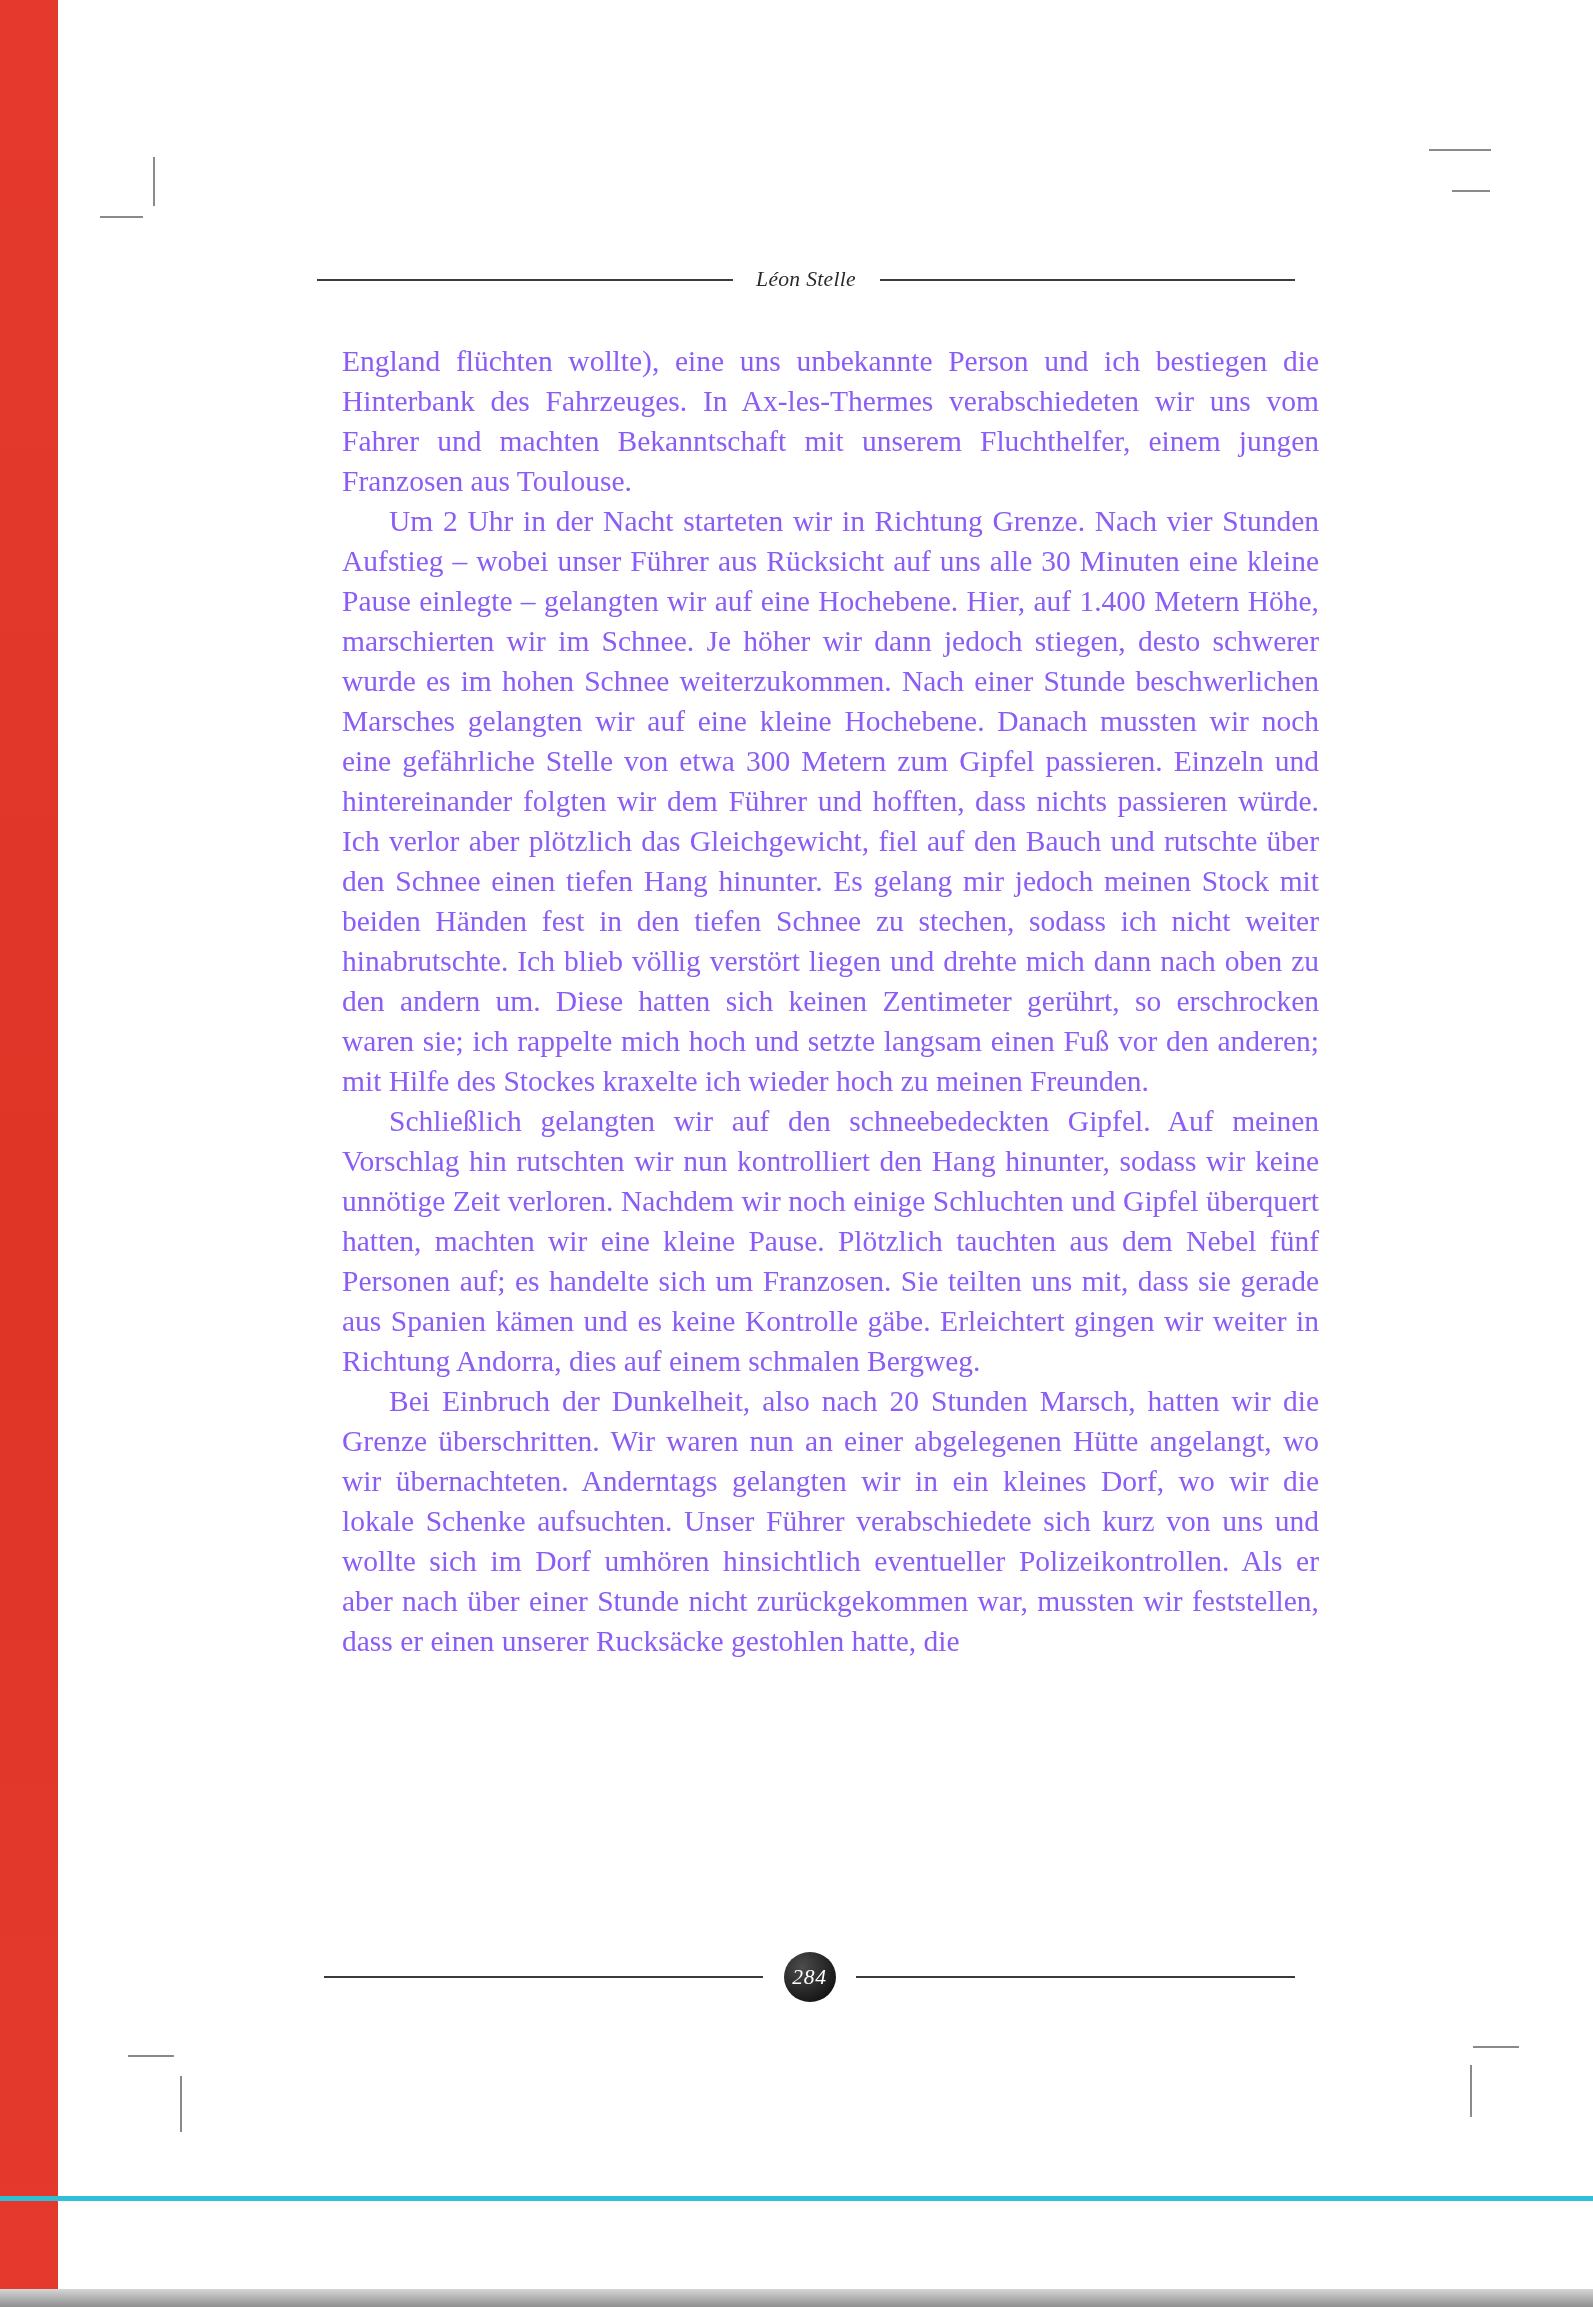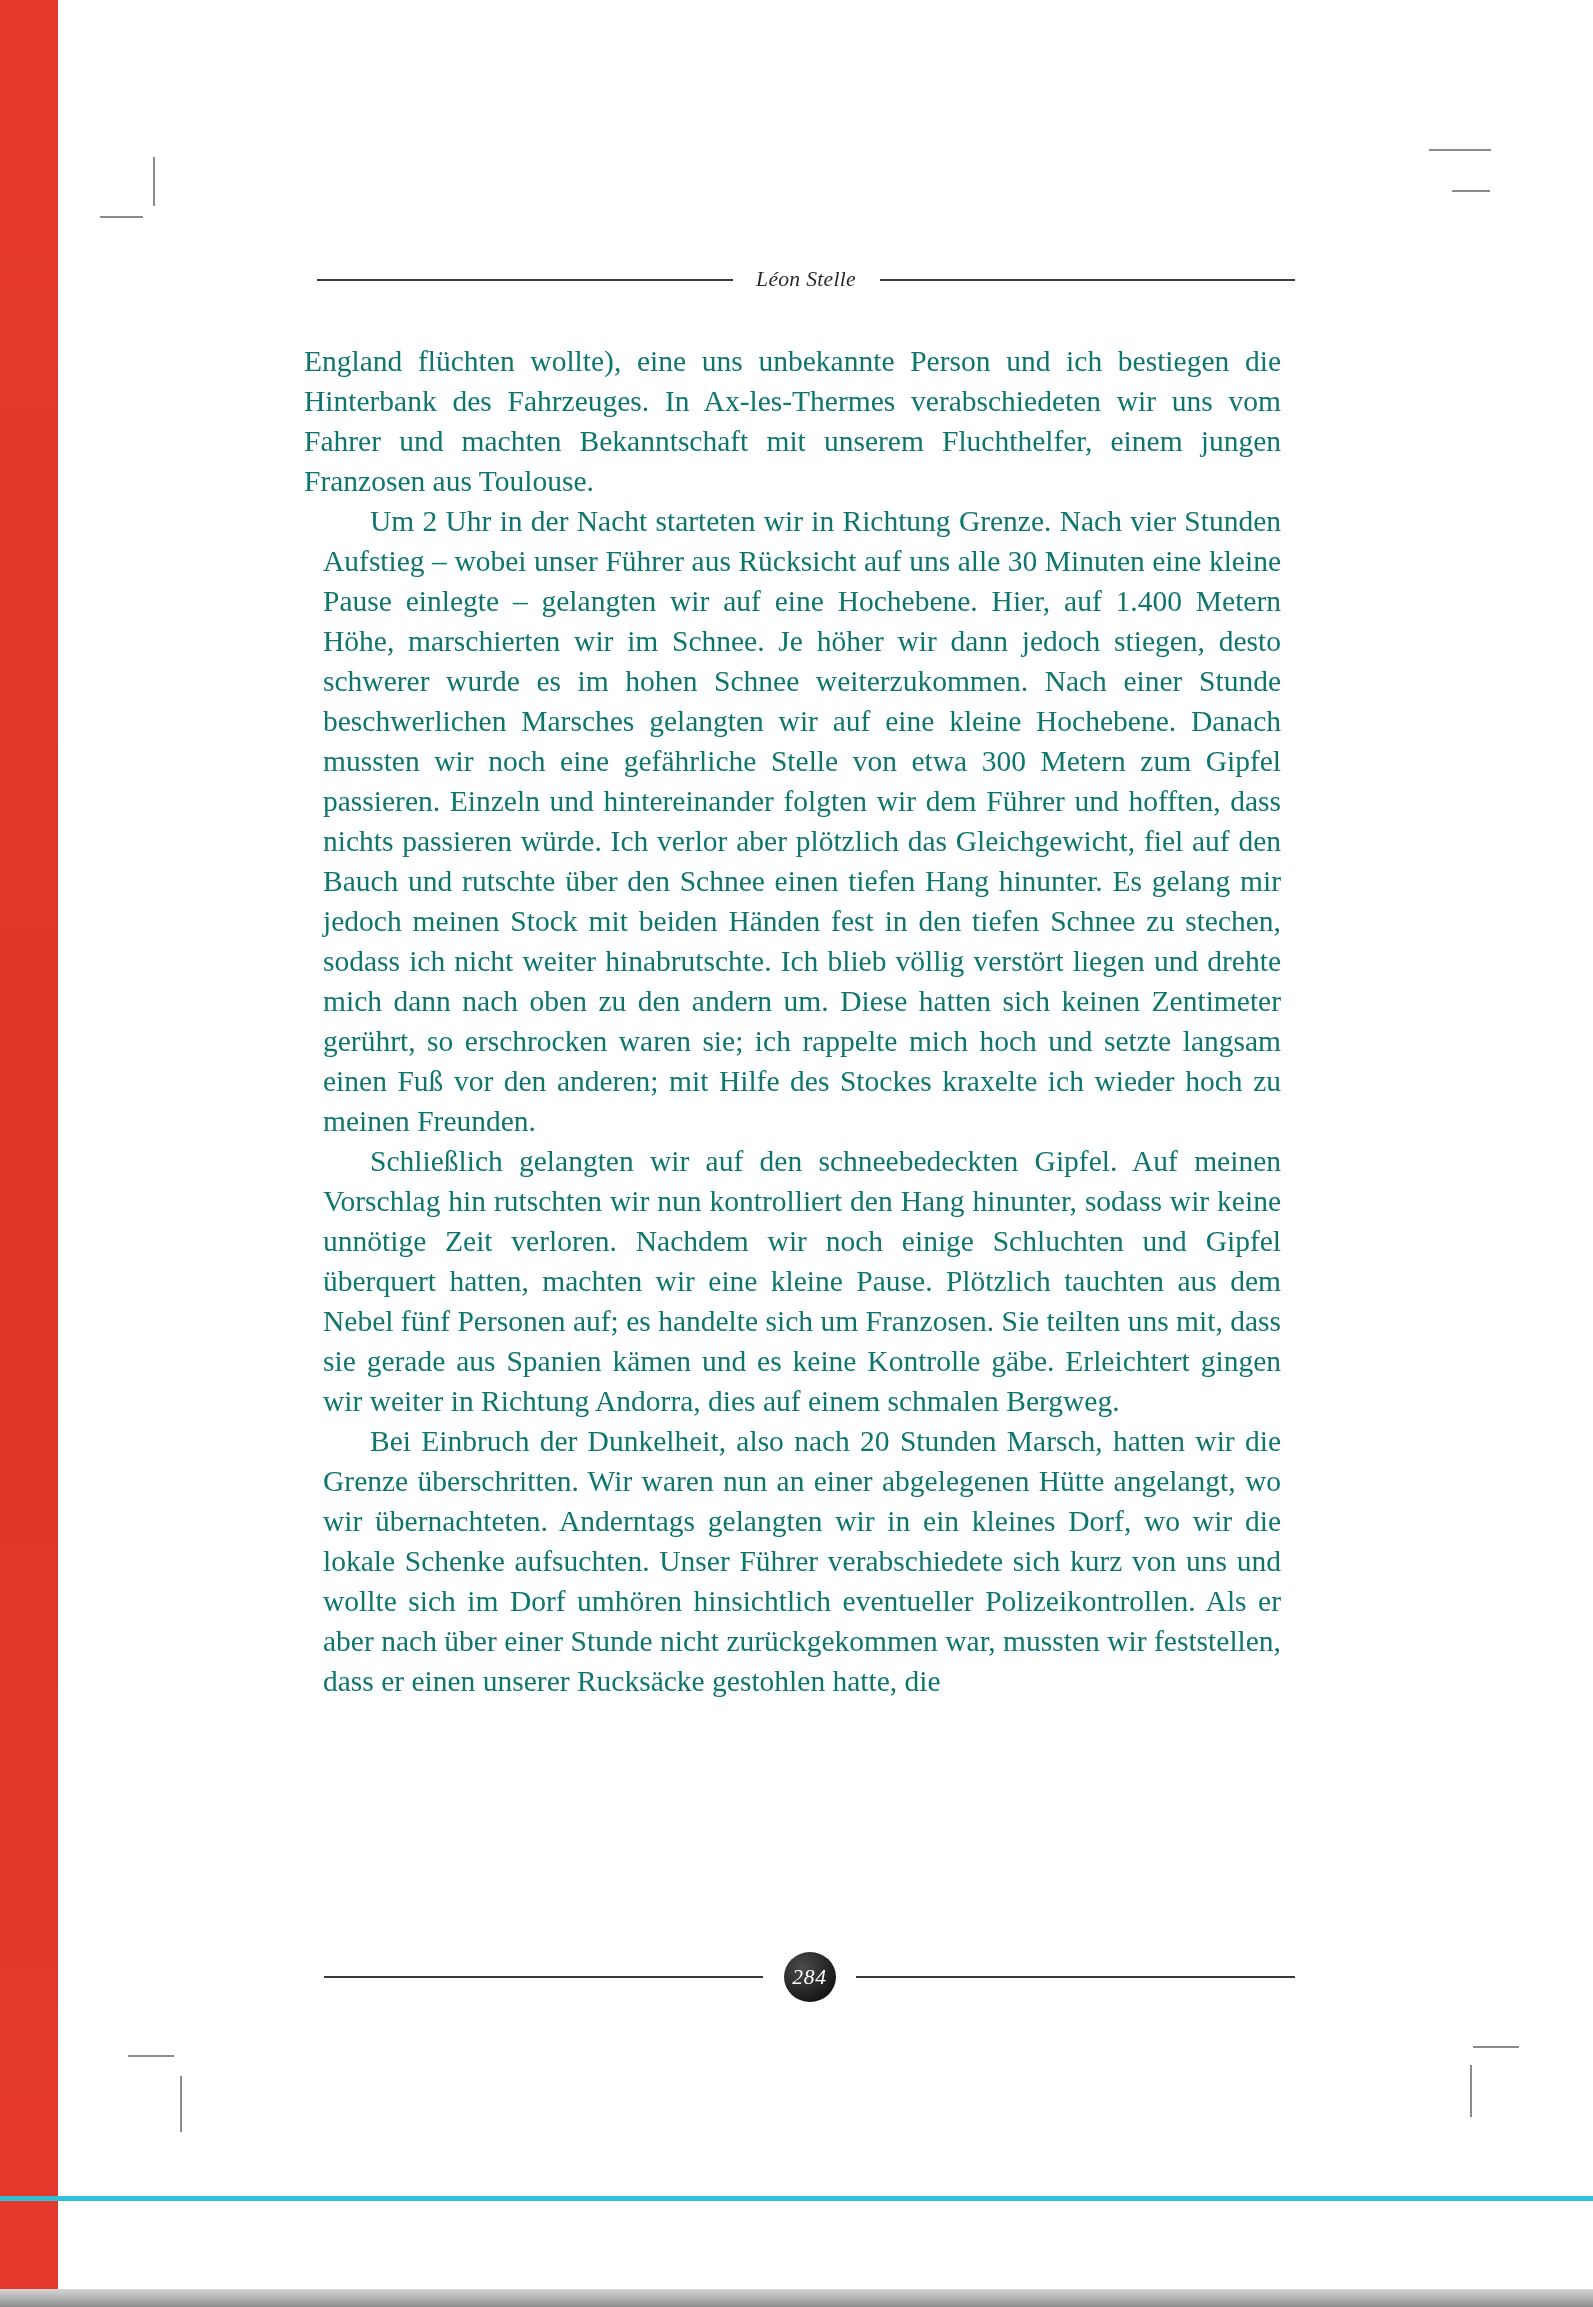--- a/index.html
+++ b/index.html
@@ -83,36 +83,35 @@
     font-size: 21.6px;
     color: #2a2a2a;
     letter-spacing: 0.3px;
     white-space: nowrap;
     padding: 0 3.9px;
   }
 
   
   .text-block {
     position: absolute;
-    left: 304px;
+    left: 342px;
     top: 341px;
     width: 977px;
     font-size: 29.5px;
     line-height: 40px;
-    color: #0f766e;
+    color: #8b5cf6;
     text-align: justify;
     hyphens: auto;
     -webkit-hyphens: auto;
   }
   .text-block p {
     margin: 0;
   }
   .text-block p.indent {
     text-indent: 47px;
-    margin-left: 19px;
   }
 
   
   .page-footer {
     position: absolute;
     left: 324px;
     top: 1952px;
     width: 971px;
     display: flex;
     align-items: center;

